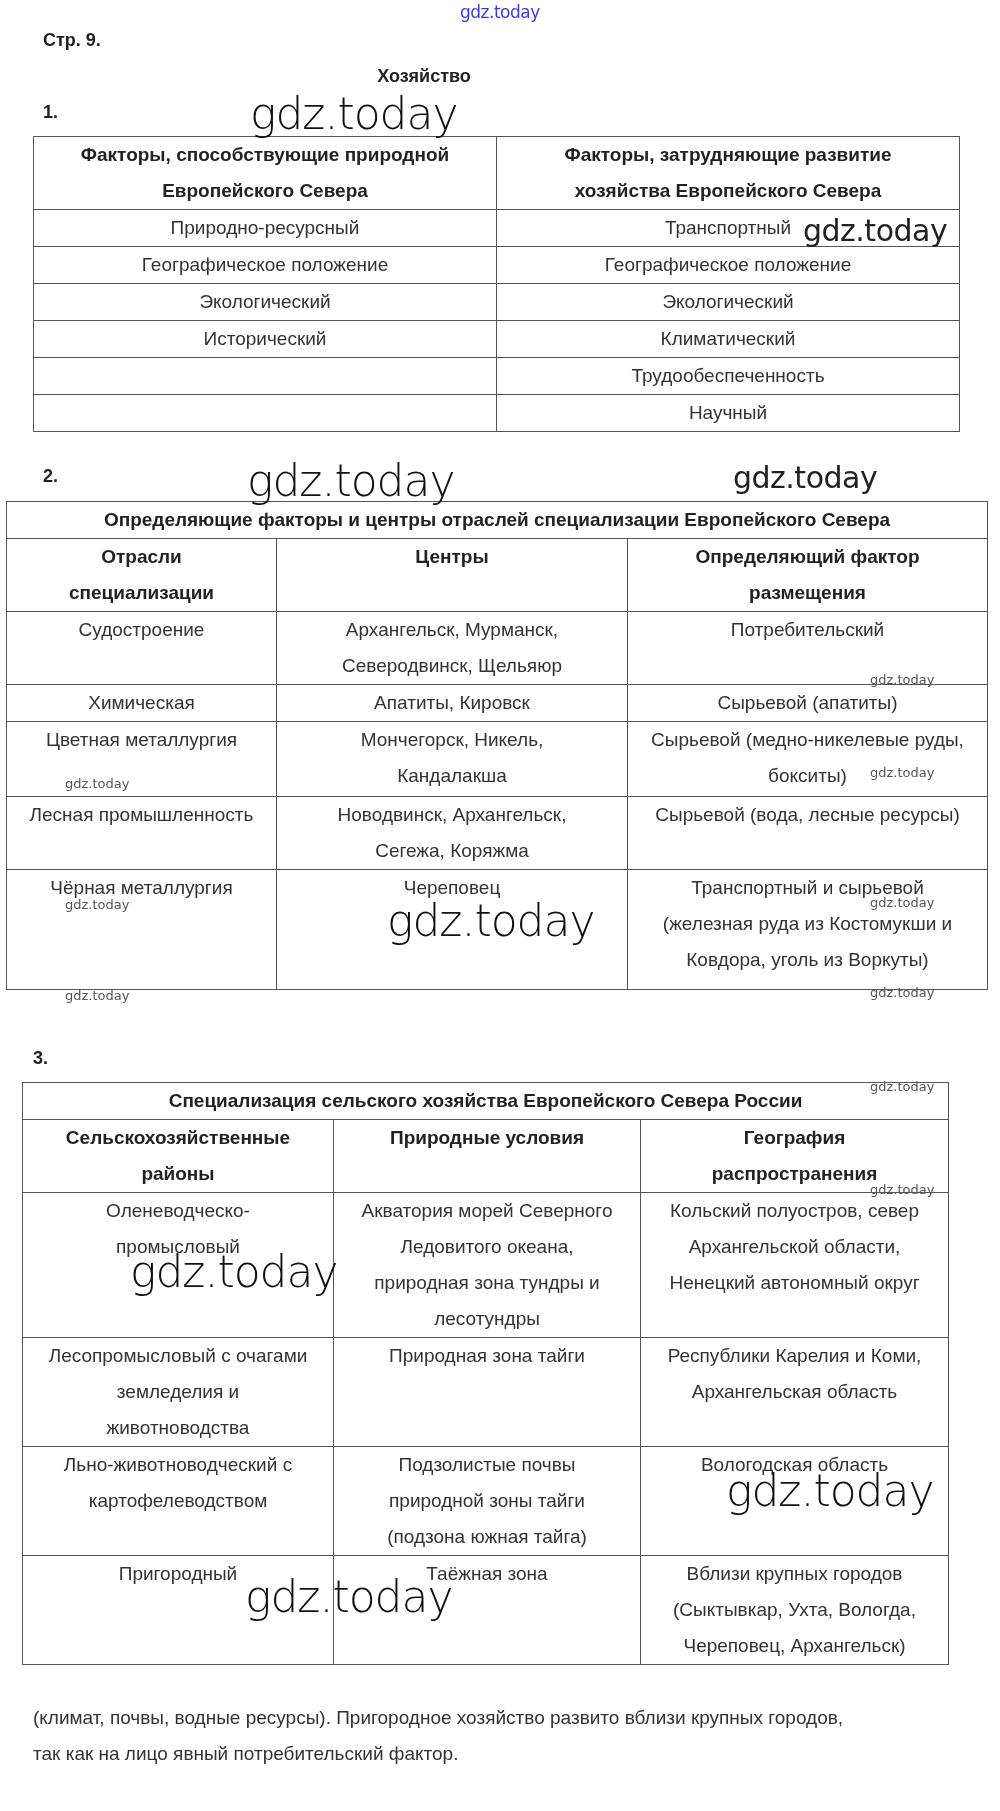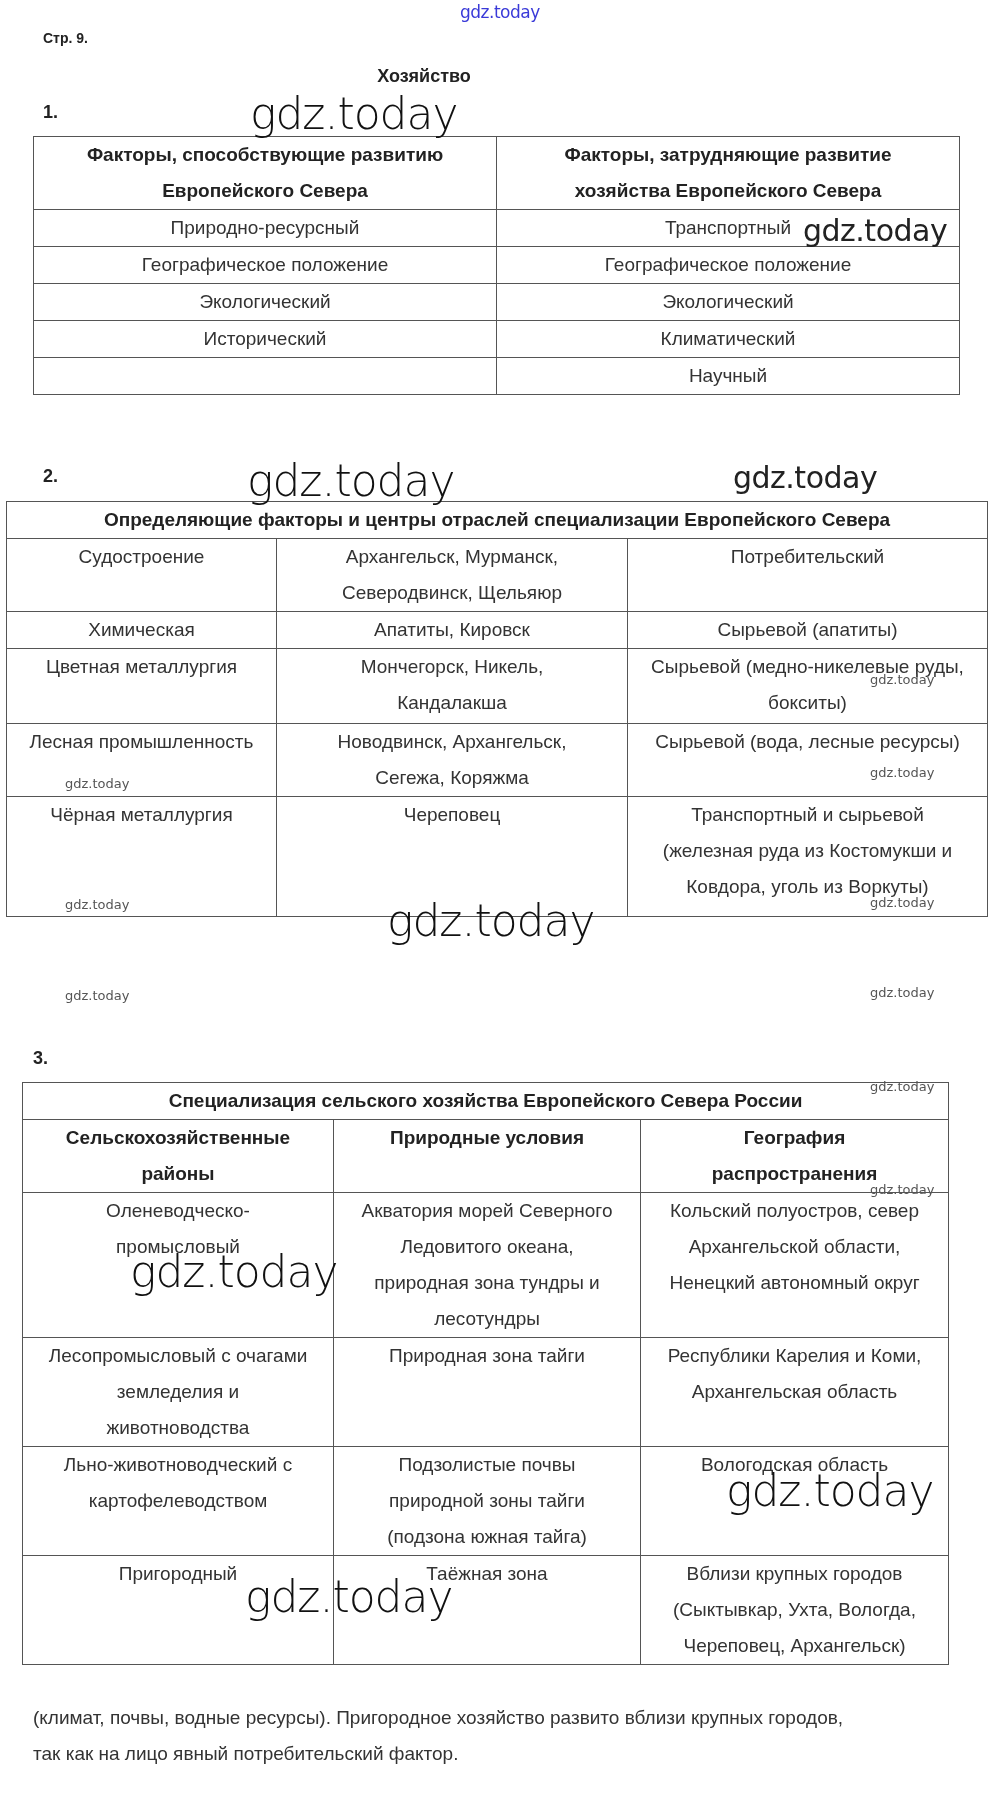--- a/index.html
+++ b/index.html
@@ -5,21 +5,21 @@
   html, body { margin: 0; padding: 0; background: #ffffff; }
   body {
     width: 1000px; height: 1811px; position: relative; overflow: hidden;
     font-family: "Liberation Sans", sans-serif; color: #333;
   }
   .abs { position: absolute; }
   .top-wm {
     left: 460px; top: 2px; font-size: 17px; color: #3a3ad8;
     font-family: "DejaVu Sans", sans-serif; letter-spacing: -0.5px;
   }
-  .page-label { left: 43px; top: 30px; font-size: 14px; font-weight: bold; color: #222; }
+  .page-label { left: 43px; top: 30px; font-size: 18px; font-weight: bold; color: #222; }
   .section-title { left: 0; width: 848px; text-align: center; top: 66px; font-size: 18px; font-weight: bold; color: #222; }
   .task-num { font-size: 18px; font-weight: bold; color: #222; }
 
   table.grid {
     position: absolute; border-collapse: collapse; table-layout: fixed;
     font-family: "Liberation Sans", sans-serif;
   }
   table.grid td, table.grid th {
     border: 1px solid #555; text-align: center; vertical-align: top;
     padding: 0 4px; font-size: 19px; line-height: 36px; color: #333;
@@ -55,21 +55,21 @@
 
 <div class="abs task-num" style="left:43px; top:102px;">1.</div>
 <table class="grid" style="left:33px; top:136px; width:926px;">
   <colgroup>
       <col style="width:463px">
       <col style="width:463px">
     </colgroup>
   <tbody>
       <tr style="height:72px">
     <th>
-      <span class="cell-line">Факторы, способствующие развитию</span>
+      <span class="cell-line">Факторы, способствующие природной</span>
       <span class="cell-line">Европейского Севера</span>
     </th>
     <th>
       <span class="cell-line">Факторы, затрудняющие развитие</span>
       <span class="cell-line">хозяйства Европейского Севера</span>
     </th>
   </tr>
   <tr style="height:37px">
     <td>Природно-ресурсный</td>
     <td>Транспортный</td>
@@ -78,38 +78,55 @@
     <td>Географическое положение</td>
     <td>Географическое положение</td>
   </tr>
   <tr style="height:37px">
     <td>Экологический</td>
     <td>Экологический</td>
   </tr>
   <tr style="height:37px">
     <td>Исторический</td>
     <td>Климатический</td>
+  </tr>
+  <tr style="height:37px">
+    <td></td>
+    <td>Трудообеспеченность</td>
   </tr>
   <tr style="height:36px">
     <td></td>
     <td>Научный</td>
   </tr>
 </tbody>
   </table>
 
 <div class="abs task-num" style="left:43px; top:466px;">2.</div>
 <table class="grid" id="t2" style="left:6px; top:501px; width:981px;">
   <colgroup>
       <col style="width:270px">
       <col style="width:351px">
       <col style="width:360px">
     </colgroup>
   <tbody>
       <tr style="height:36px">
     <th colspan="3">Определяющие факторы и центры отраслей специализации Европейского Севера</th>
+  </tr>
+  <tr style="height:73px">
+    <th>
+      <span class="cell-line">Отрасли</span>
+      <span class="cell-line">специализации</span>
+    </th>
+    <th>
+      <span class="cell-line">Центры</span>
+    </th>
+    <th>
+      <span class="cell-line">Определяющий фактор</span>
+      <span class="cell-line">размещения</span>
+    </th>
   </tr>
   </tbody>
     <tbody id="t2-body">
       <tr style="height: 73px; padding-left: 44px;">
         <td>
           <span class="cell-line">Судостроение</span>
         </td>
         <td>
           <span class="cell-line">Архангельск, Мурманск,</span>
           <span class="cell-line">Северодвинск, Щельяюр</span>

